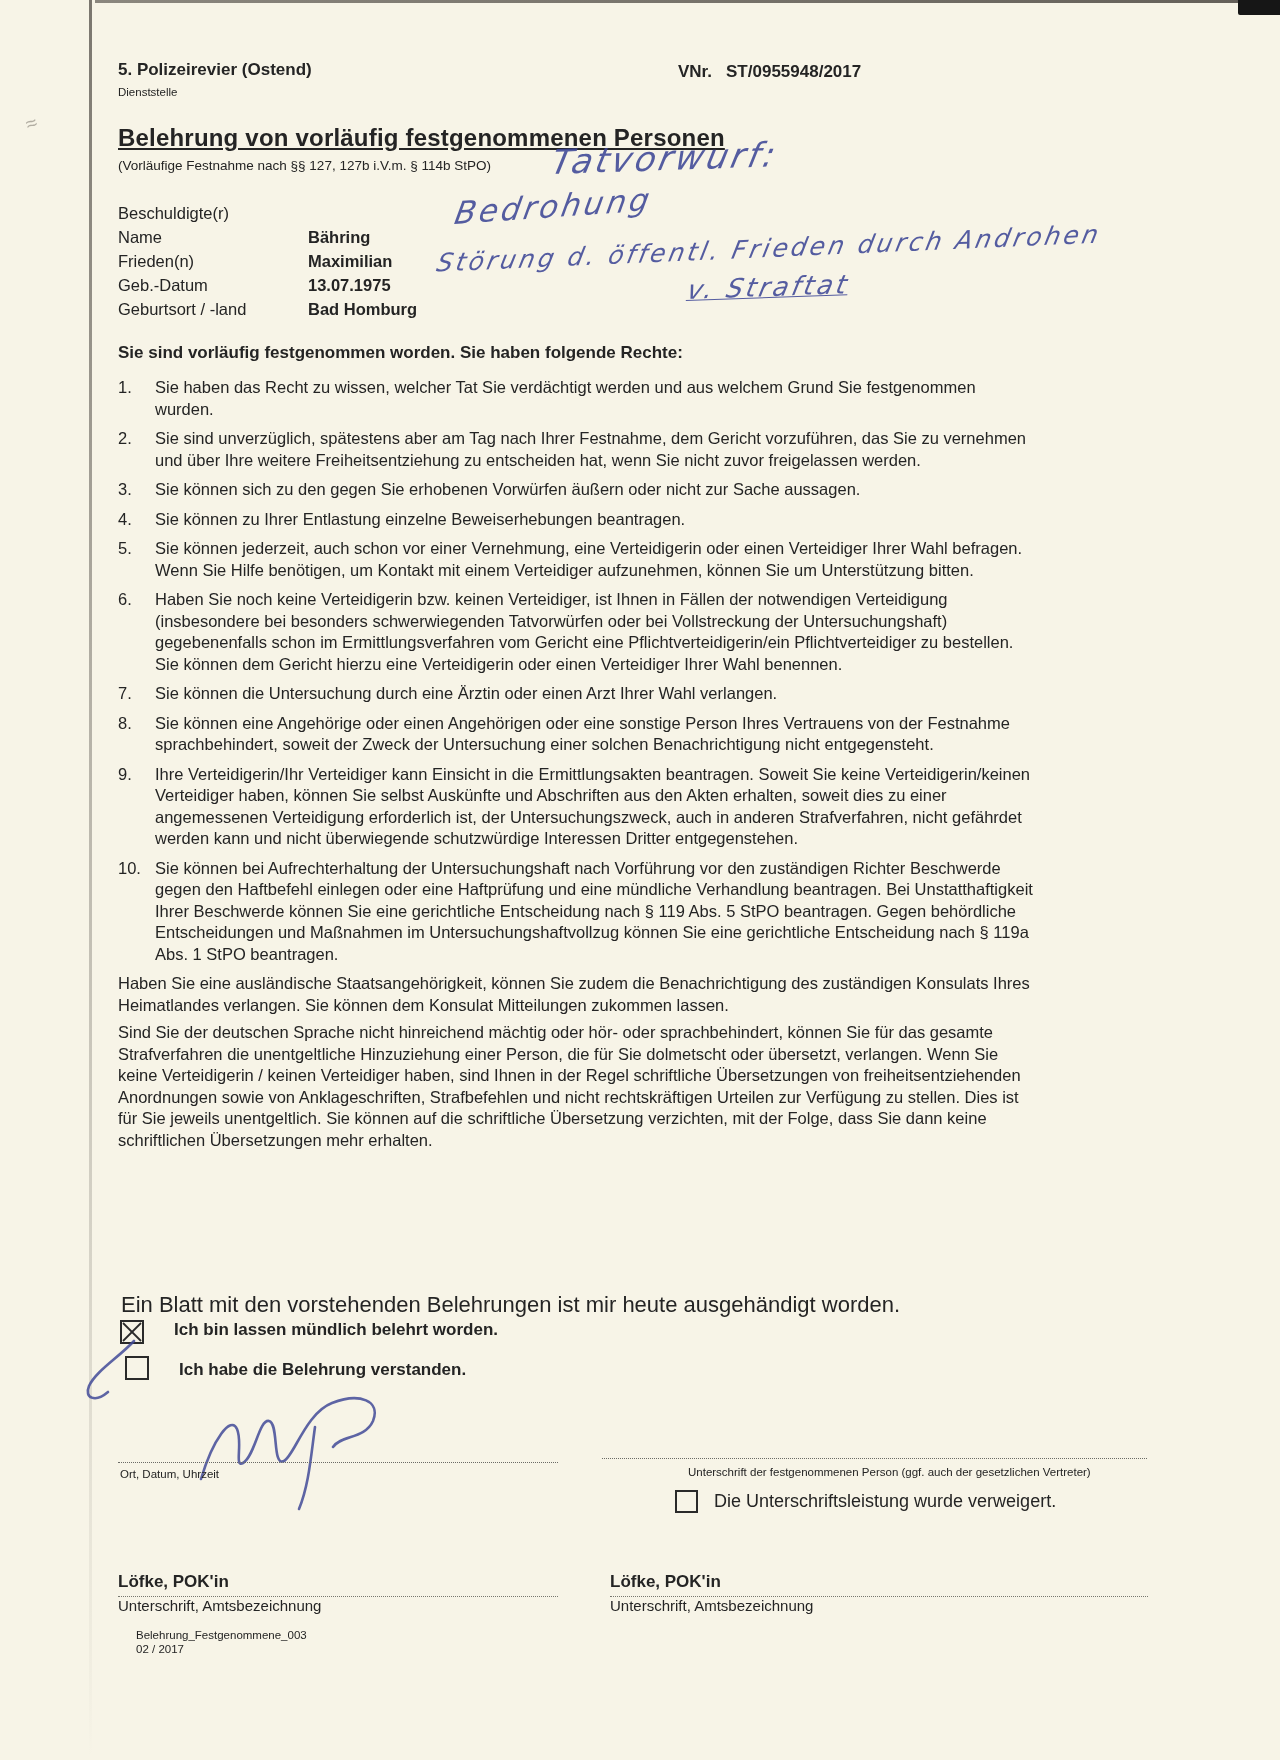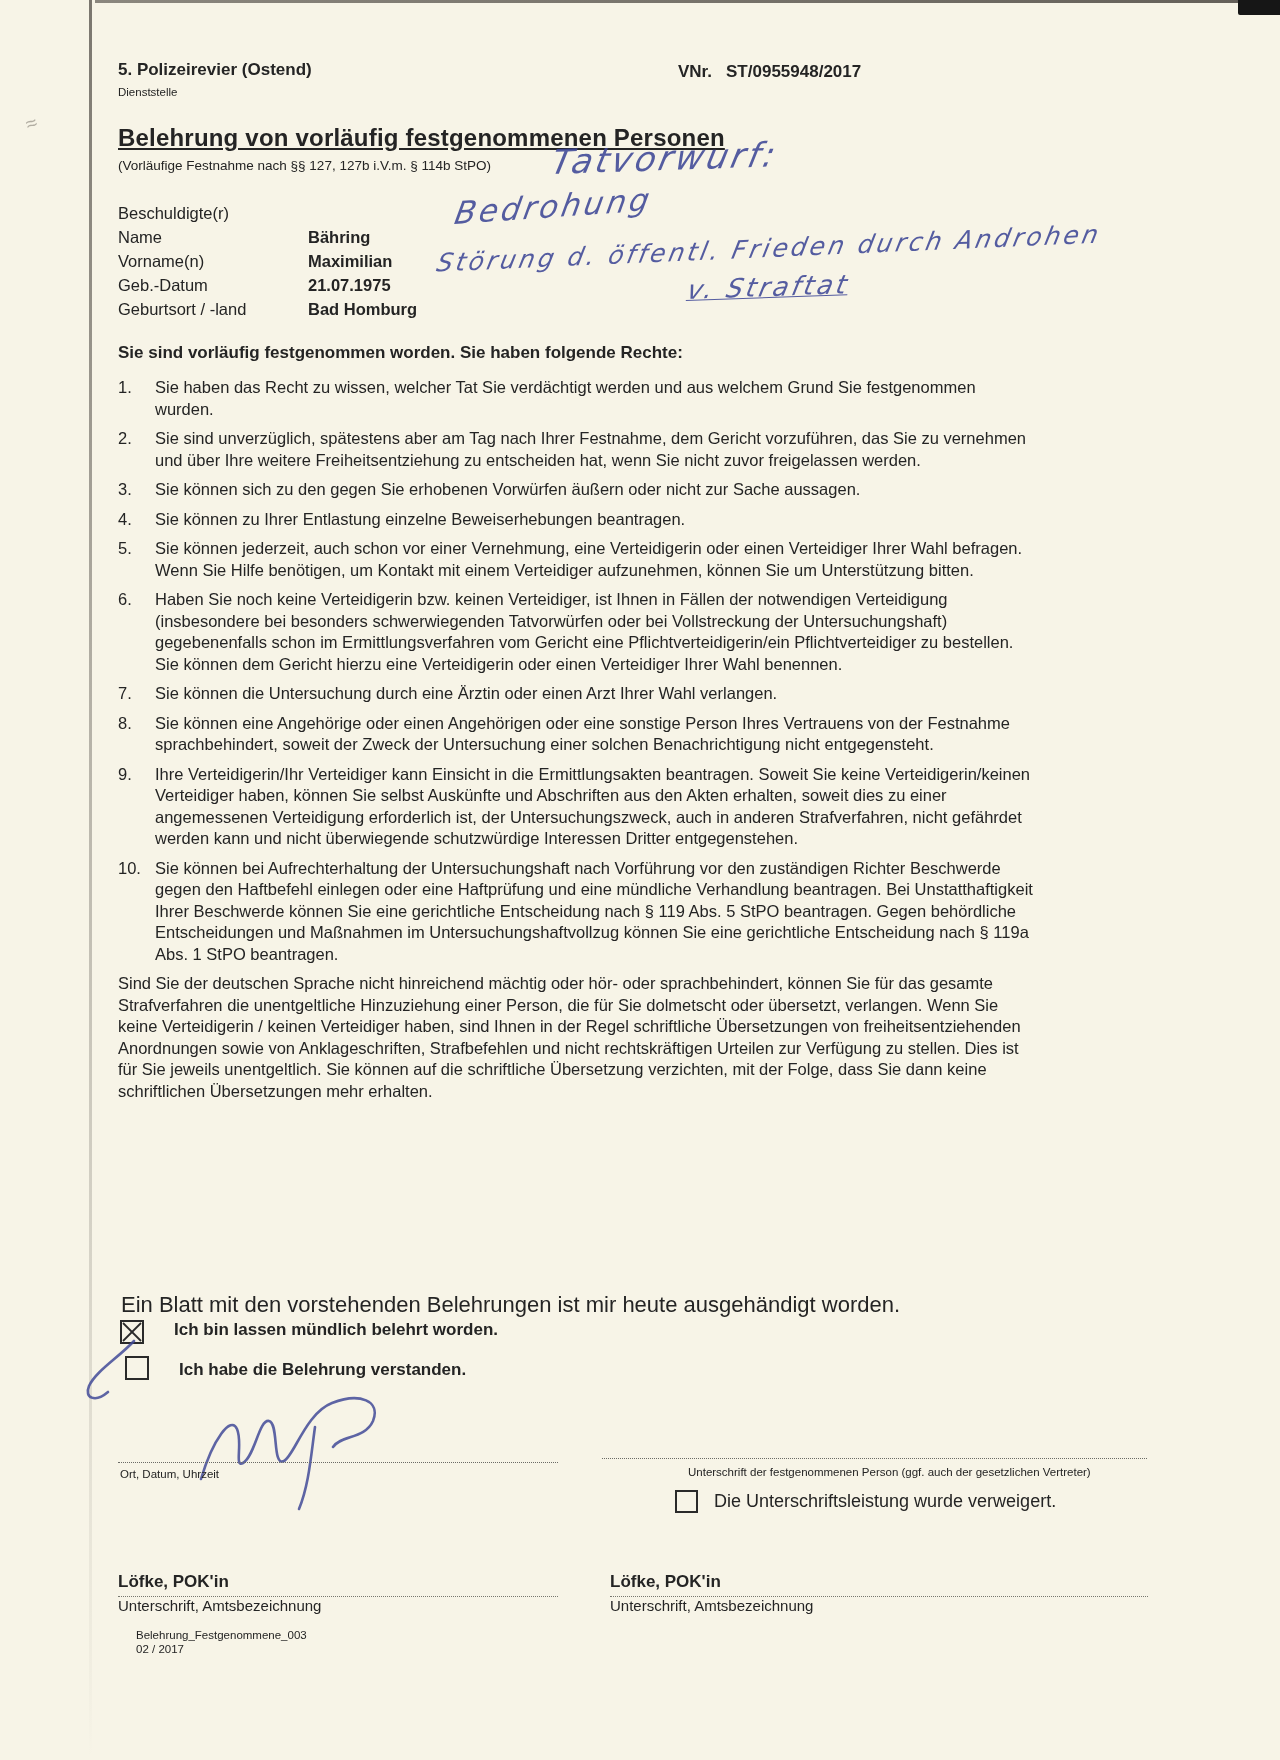--- a/index.html
+++ b/index.html
@@ -89,26 +89,26 @@
 <div class="abs hw hw3">Störung d. öffentl. Frieden durch Androhen</div>
 <div class="abs hw hw4">v. Straftat</div>
 
 <div class="abs accused-label">Beschuldigte(r)</div>
 <div class="abs accused-fields">
   <div class="accused-row">
     <span class="flabel">Name</span>
     <span class="fvalue">Bähring</span>
   </div>
   <div class="accused-row">
-    <span class="flabel">Vorname(n)</span>
+    <span class="flabel">Frieden(n)</span>
     <span class="fvalue">Maximilian</span>
   </div>
   <div class="accused-row">
     <span class="flabel">Geb.-Datum</span>
-    <span class="fvalue">21.07.1975</span>
+    <span class="fvalue">13.07.1975</span>
   </div>
   <div class="accused-row">
     <span class="flabel">Geburtsort / -land</span>
     <span class="fvalue">Bad Homburg</span>
   </div>
 </div>
 
 <div class="abs intro">Sie sind vorläufig festgenommen worden. Sie haben folgende Rechte:</div>
 
 <div class="abs rights-flow">
@@ -145,20 +145,21 @@
       <span class="rtext">Sie können eine Angehörige oder einen Angehörigen oder eine sonstige Person Ihres Vertrauens von der Festnahme sprachbehindert, soweit der Zweck der Untersuchung einer solchen Benachrichtigung nicht entgegensteht.</span>
     </div>
   <div class="ritem">
       <span class="rnum">9.</span>
       <span class="rtext">Ihre Verteidigerin/Ihr Verteidiger kann Einsicht in die Ermittlungsakten beantragen. Soweit Sie keine Verteidigerin/keinen Verteidiger haben, können Sie selbst Auskünfte und Abschriften aus den Akten erhalten, soweit dies zu einer angemessenen Verteidigung erforderlich ist, der Untersuchungszweck, auch in anderen Strafverfahren, nicht gefährdet werden kann und nicht überwiegende schutzwürdige Interessen Dritter entgegenstehen.</span>
     </div>
   <div class="ritem">
       <span class="rnum">10.</span>
       <span class="rtext">Sie können bei Aufrechterhaltung der Untersuchungshaft nach Vorführung vor den zuständigen Richter Beschwerde gegen den Haftbefehl einlegen oder eine Haftprüfung und eine mündliche Verhandlung beantragen. Bei Unstatthaftigkeit Ihrer Beschwerde können Sie eine gerichtliche Entscheidung nach § 119 Abs. 5 StPO beantragen. Gegen behördliche Entscheidungen und Maßnahmen im Untersuchungshaftvollzug können Sie eine gerichtliche Entscheidung nach § 119a Abs. 1 StPO beantragen.</span>
     </div>
+  <div class="para">Haben Sie eine ausländische Staatsangehörigkeit, können Sie zudem die Benachrichtigung des zuständigen Konsulats Ihres Heimatlandes verlangen. Sie können dem Konsulat Mitteilungen zukommen lassen.</div>
   <div class="para">Sind Sie der deutschen Sprache nicht hinreichend mächtig oder hör- oder sprachbehindert, können Sie für das gesamte Strafverfahren die unentgeltliche Hinzuziehung einer Person, die für Sie dolmetscht oder übersetzt, verlangen. Wenn Sie keine Verteidigerin / keinen Verteidiger haben, sind Ihnen in der Regel schriftliche Übersetzungen von freiheitsentziehenden Anordnungen sowie von Anklageschriften, Strafbefehlen und nicht rechtskräftigen Urteilen zur Verfügung zu stellen. Dies ist für Sie jeweils unentgeltlich. Sie können auf die schriftliche Übersetzung verzichten, mit der Folge, dass Sie dann keine schriftlichen Übersetzungen mehr erhalten.</div>
 </div>
 
 <div class="abs statement">Ein Blatt mit den vorstehenden Belehrungen ist mir heute ausgehändigt worden.</div>
 
 <div class="abs cbrow cbrow1">
   <span class="cbox checked">
     <svg viewBox="0 0 20 20">
         <line x1="1" y1="1" x2="19" y2="19" stroke="#2a2a2a" stroke-width="1.8"></line>
         <line x1="19" y1="1" x2="1" y2="19" stroke="#2a2a2a" stroke-width="1.8"></line>

